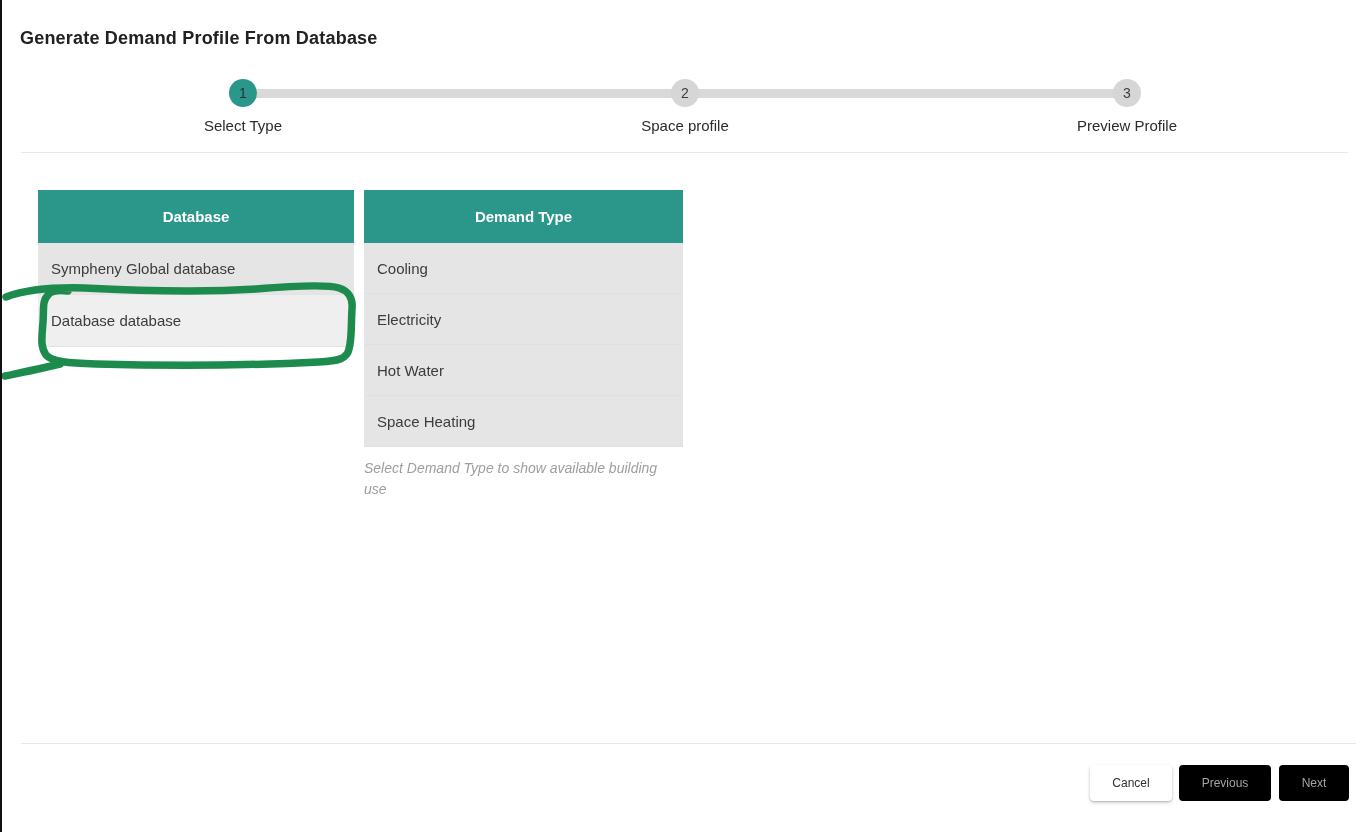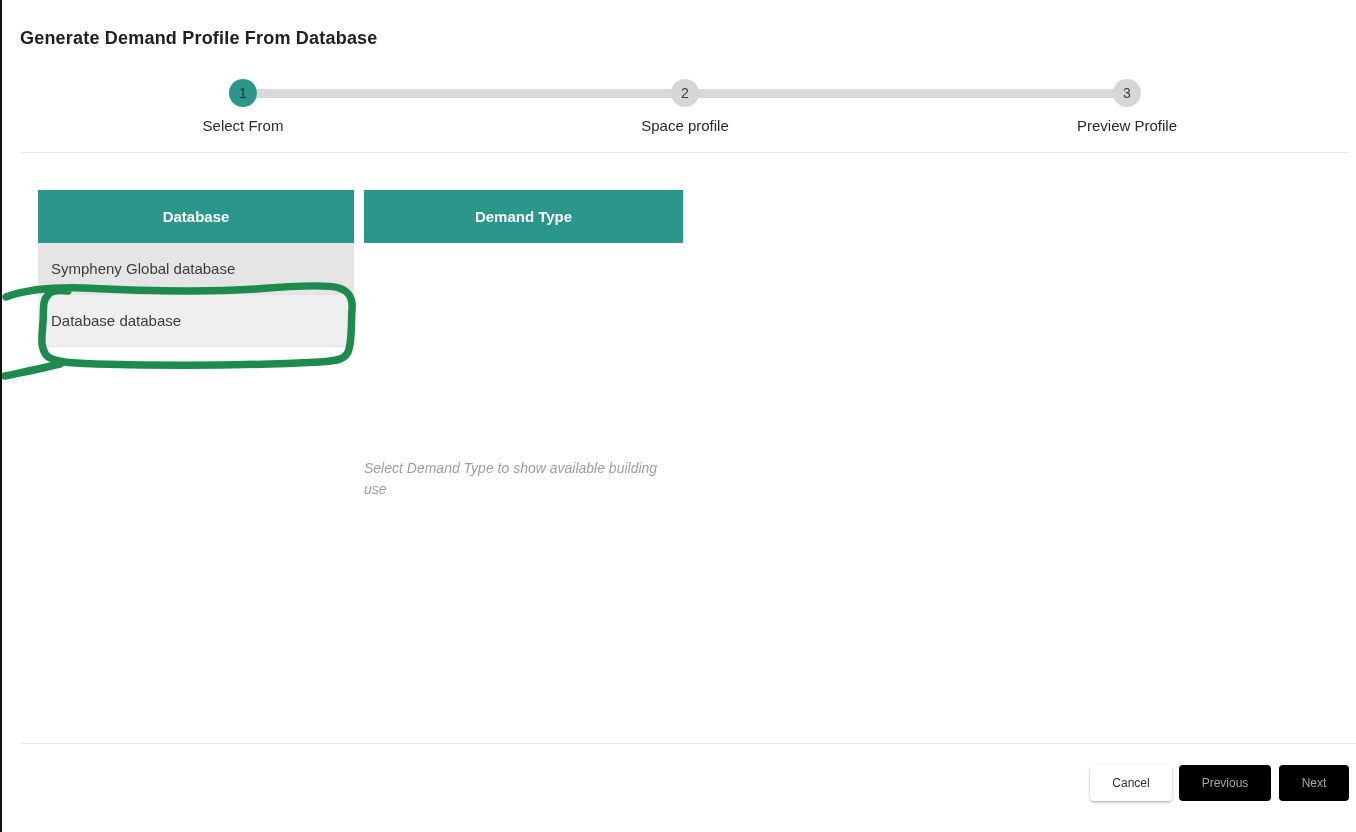--- a/index.html
+++ b/index.html
@@ -96,21 +96,21 @@
 
 <div class="dialog">
 
   <div class="dialog-title">Generate Demand Profile From Database</div>
 
   <div class="stepper">
     <div class="stepper-connector"></div>
 
     <div class="step active" style="left:241px">
       <div class="step-circle">1</div>
-      <div class="step-label">Select From</div>
+      <div class="step-label">Select Type</div>
     </div>
 
     <div class="step" style="left:683px">
       <div class="step-circle">2</div>
       <div class="step-label">Space profile</div>
     </div>
 
     <div class="step" style="left:1125px">
       <div class="step-circle">3</div>
       <div class="step-label">Preview Profile</div>
@@ -128,20 +128,38 @@
         </div>
 
         <div class="table-row selected">
           <span>Database database</span>
         </div>
       </div>
   </div>
 
   <div class="sel-table table-demand">
     <div class="table-header">Demand Type</div>
+    <div>
+
+        <div class="table-row">
+          <span>Cooling</span>
+        </div>
+
+        <div class="table-row">
+          <span>Electricity</span>
+        </div>
+
+        <div class="table-row">
+          <span>Hot Water</span>
+        </div>
+
+        <div class="table-row">
+          <span>Space Heating</span>
+        </div>
+      </div>
   </div>
 
   <div class="hint-text">Select Demand Type to show available building use</div>
 
   <svg class="annotation-svg" viewBox="0 0 360 112">
     <g fill="none" stroke="#1e8b4e" stroke-width="7.5" stroke-linecap="round" stroke-linejoin="round">
       <path d="M 4 22
                C 20 16, 42 12, 82 13
                C 140 16, 208 17, 254 14
                C 290 11, 324 9, 337 13

